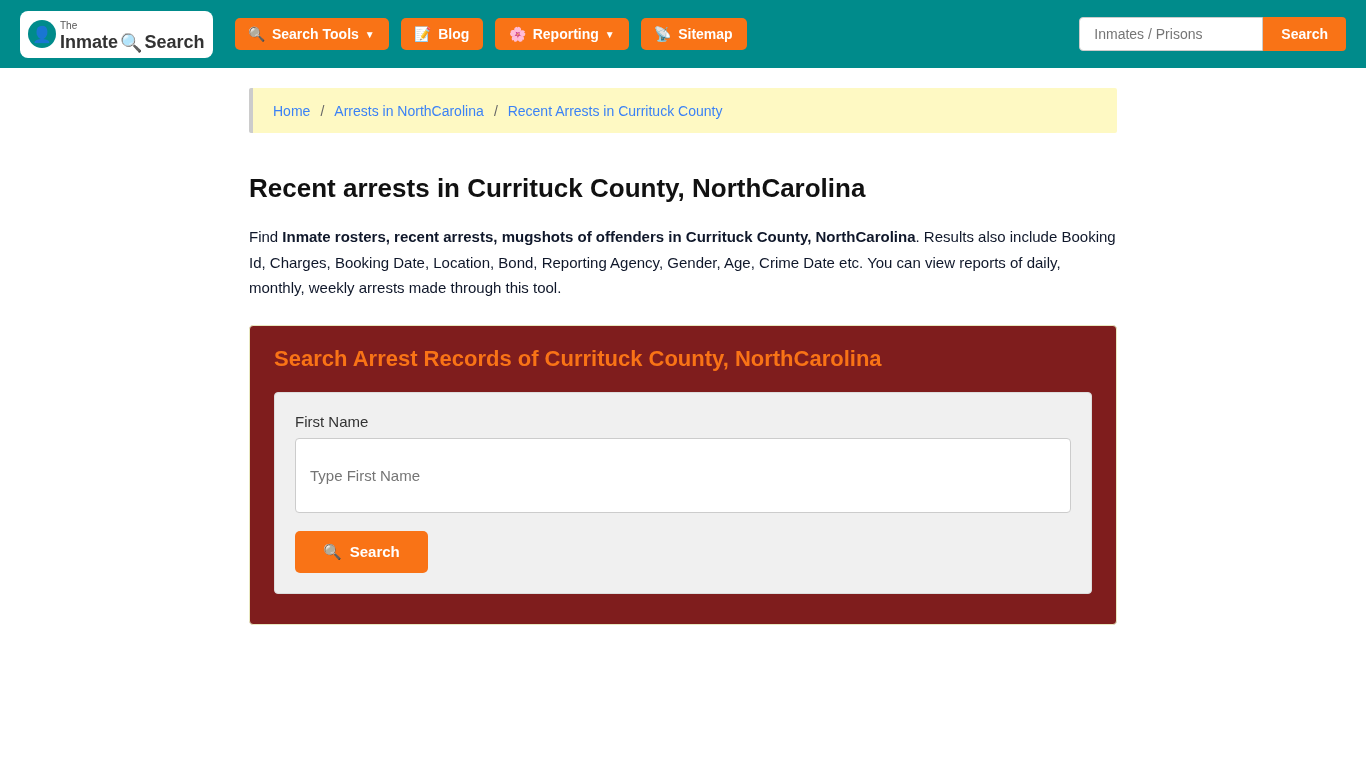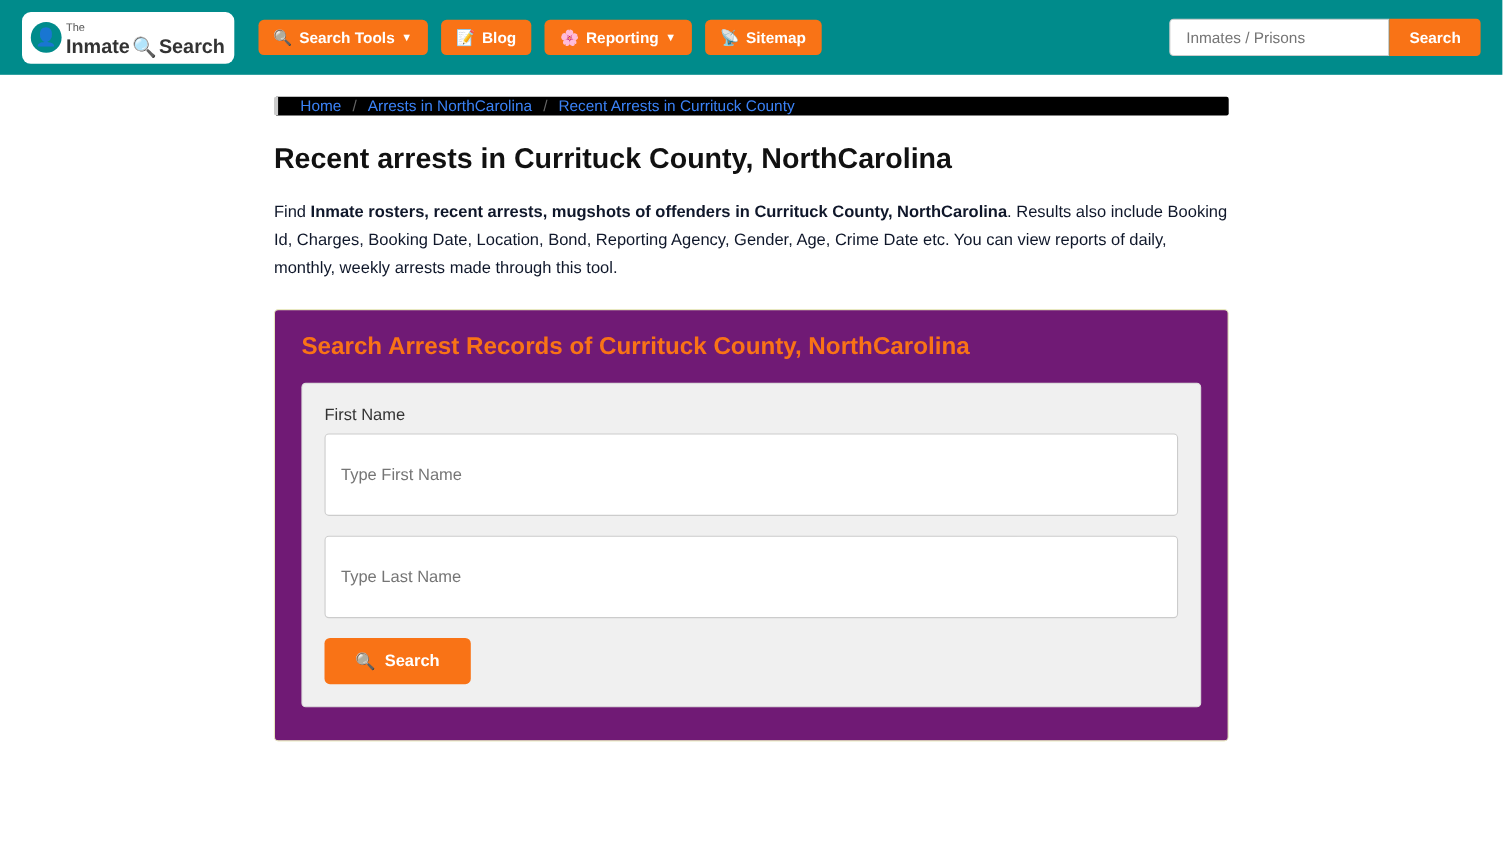--- a/index.html
+++ b/index.html
@@ -82,21 +82,21 @@
     .header-search-area {
       margin-left: auto;
       display: flex;
       gap: 0;
     }
     .header-search-input {
       padding: 8px 14px;
       font-size: 14px;
       border: 1px solid #ccc;
       border-radius: 4px 0 0 4px;
-      width: 200px;
+      width: 184px;
       outline: none;
       margin-left: 20px;
     }
     .header-search-btn {
       background: #F97316;
       color: #fff;
       border: none;
       border-radius: 0 4px 4px 0;
       padding: 8px 18px;
       font-size: 14px;
@@ -106,24 +106,24 @@
 
     
     .main-content {
       max-width: 900px;
       margin: 0 auto;
       padding: 20px 16px;
     }
 
     
     .breadcrumb {
-      background: #000000;
+      background: #fef9c3;
       border-left: 4px solid #ccc;
-      padding: 0 20px;
-      margin-bottom: 24px;
+      padding: 14px 20px;
+      margin-bottom: 40px;
       border-radius: 2px;
     }
     .breadcrumb a {
       color: #3B82F6;
       text-decoration: none;
       font-size: 14px;
     }
     .breadcrumb span {
       color: #666;
       font-size: 14px;
@@ -144,21 +144,21 @@
       color: #0f172a;
       line-height: 1.7;
       margin-bottom: 24px;
     }
     .description strong {
       font-weight: bold;
     }
 
     
     .search-form-section {
-      background: #701a75;
+      background: #7f1d1d;
       border: 1px solid #e8e8c0;
       border-radius: 4px;
       padding: 20px 24px 30px;
     }
     .search-form-title {
       font-size: 22px;
       font-weight: bold;
       color: #F97316;
       margin-bottom: 20px;
     }
@@ -271,21 +271,20 @@
     <h2 class="search-form-title">Search Arrest Records of Currituck County, NorthCarolina</h2>
 
     <div class="form-container">
 
       <div class="form-group">
         <label class="form-label">First Name</label>
         <input class="form-input" type="text" placeholder="Type First Name" style="">
       </div>
 
       <div class="form-group">
-        <input class="form-input" type="text" placeholder="Type Last Name" style="">
       </div>
 
       <button class="search-submit-btn">
         <span>🔍</span>
         <span>Search</span>
       </button>
 
     </div>
   </div>
 

